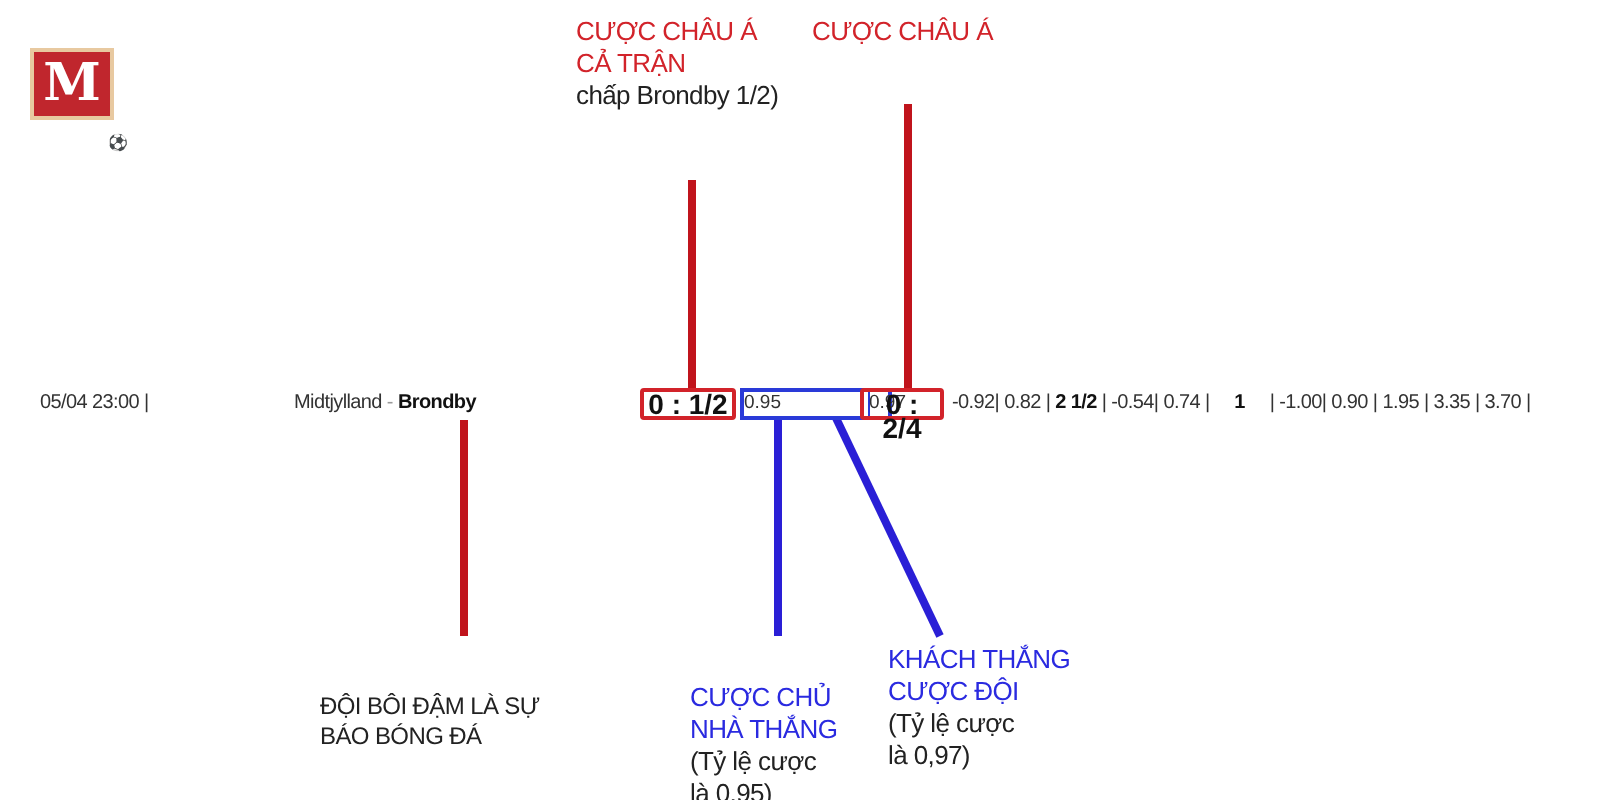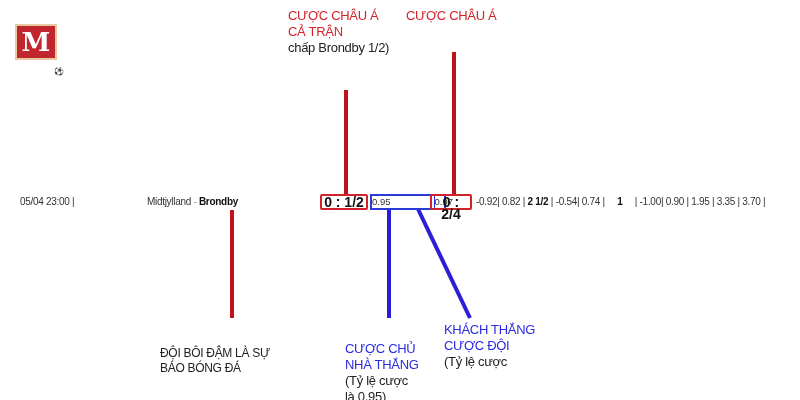--- a/index.html
+++ b/index.html
@@ -89,13 +89,14 @@
   <div class="blue">CƯỢC CHỦ</div>
   <div class="blue">NHÀ THẮNG</div>
   <div class="dark">(Tỷ lệ cược</div>
   <div class="dark">là 0,95)</div>
 </div>
 
 <div class="abs label" style="left:444px; top:322px; width:110px;">
   <div class="blue">KHÁCH THẮNG</div>
   <div class="blue">CƯỢC ĐỘI</div>
   <div class="dark">(Tỷ lệ cược</div>
+  <div class="dark">là 0,97)</div>
 </div>
 
 </body></html>

